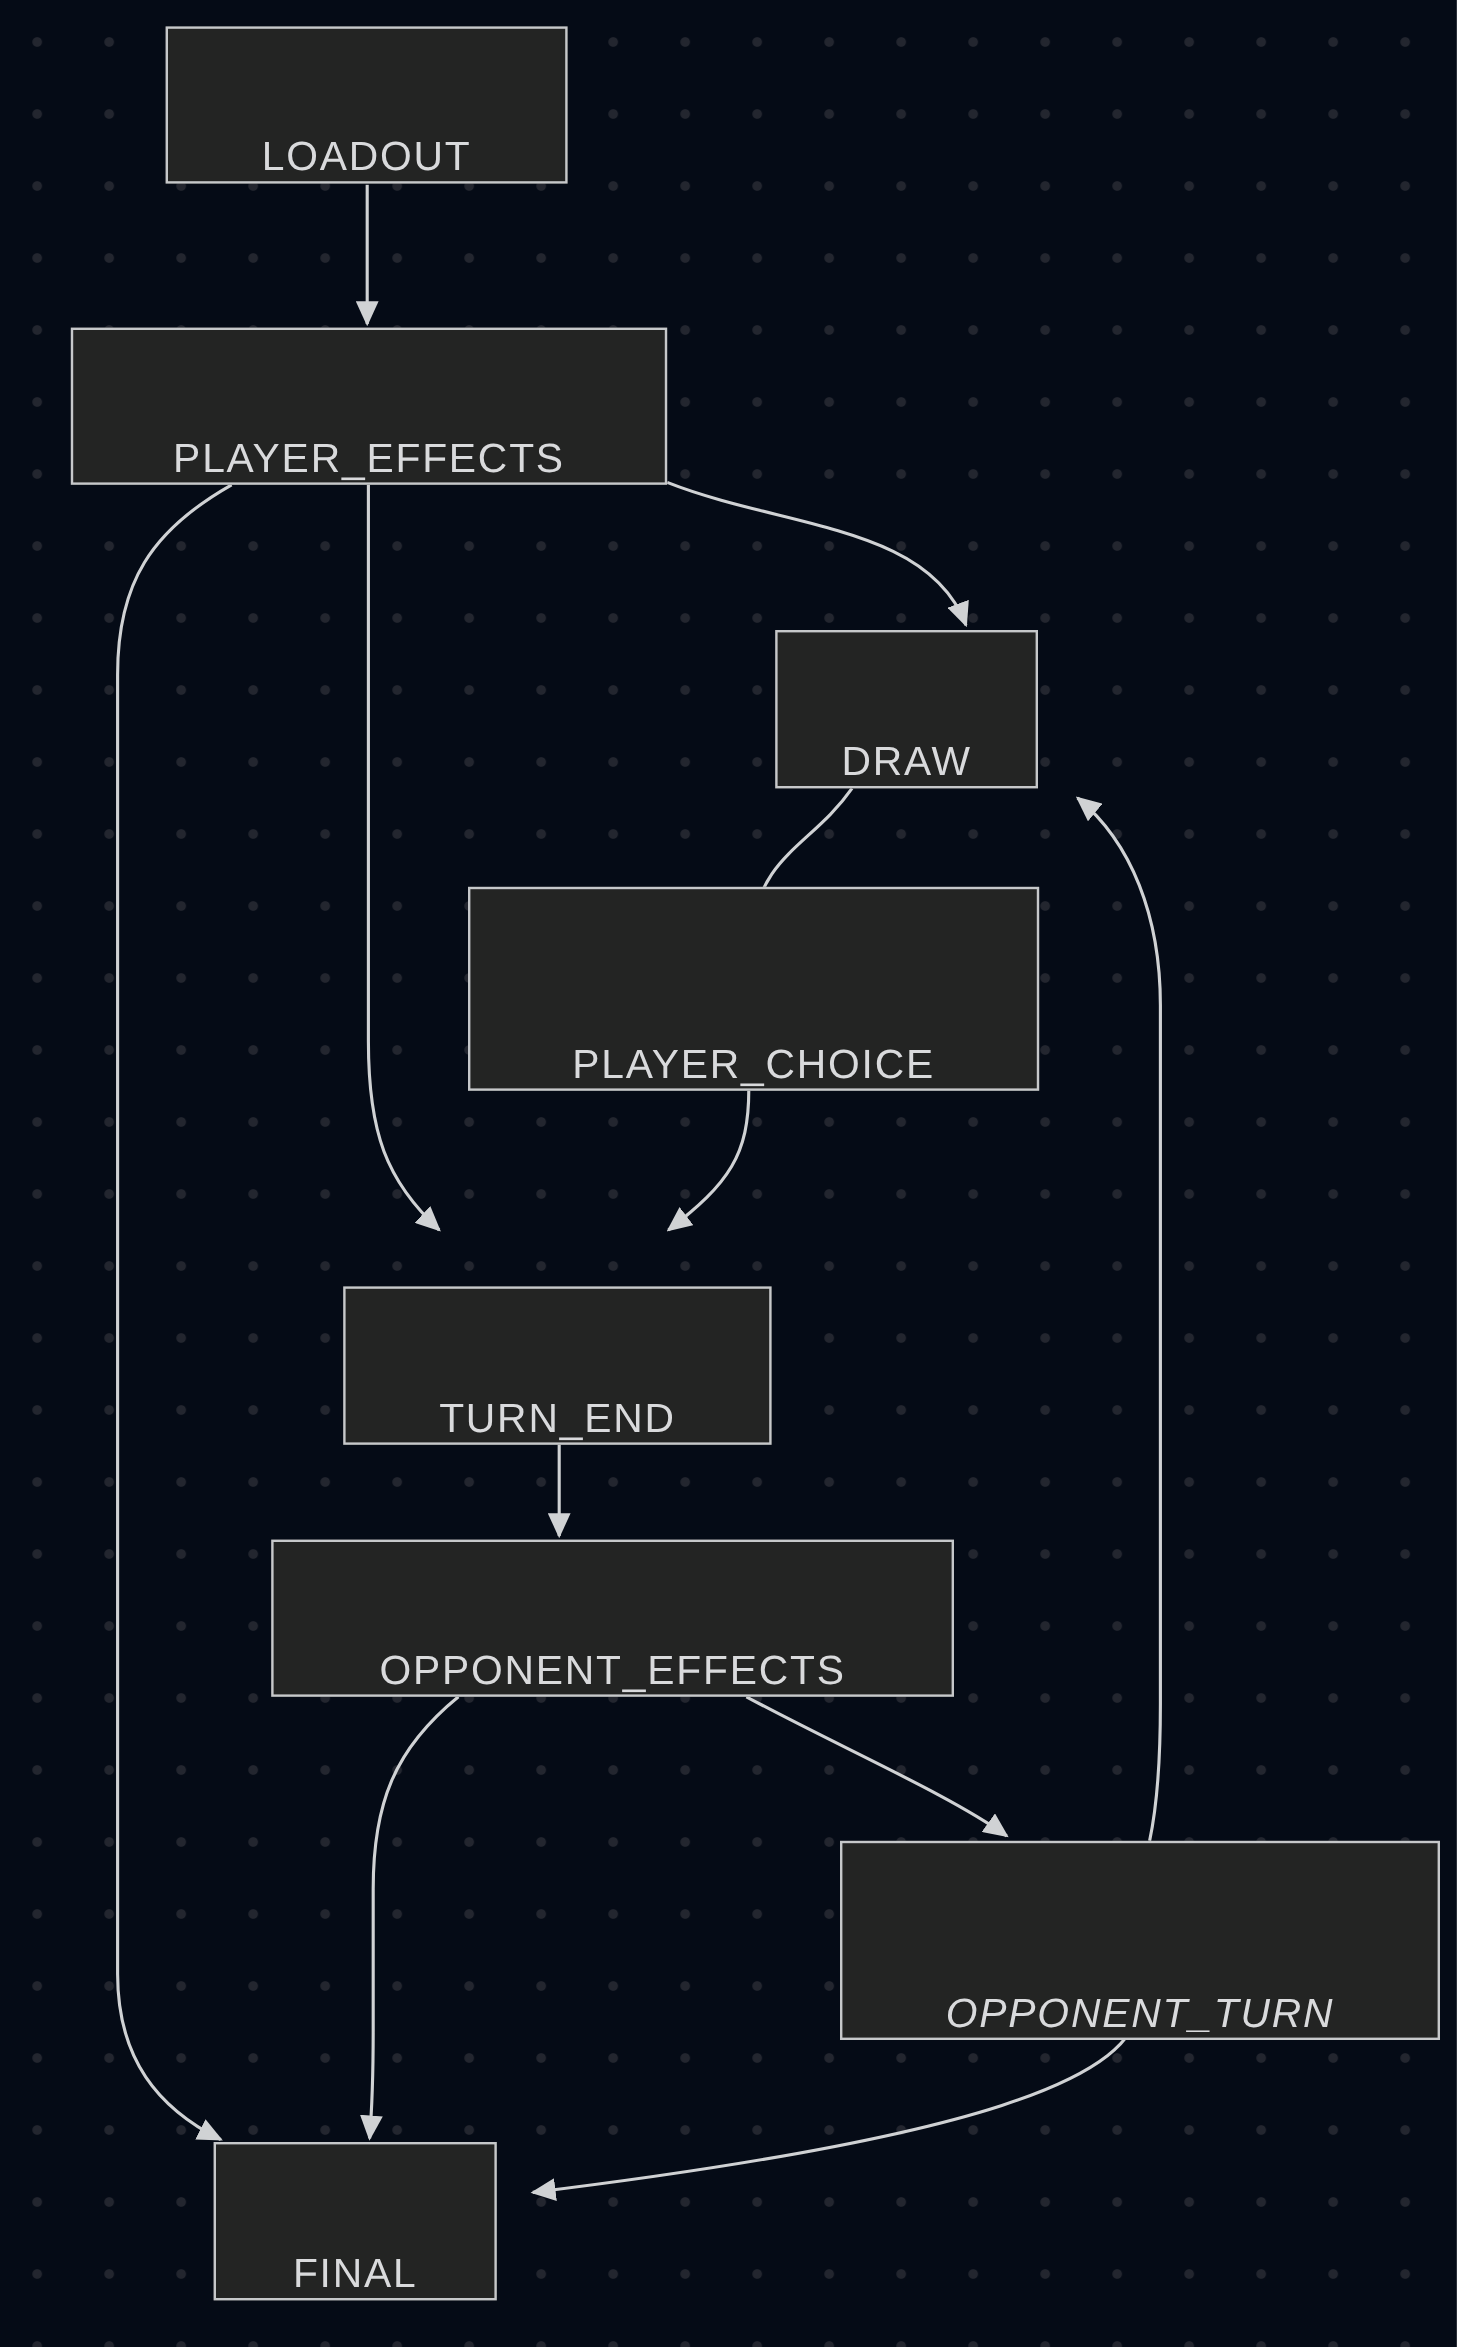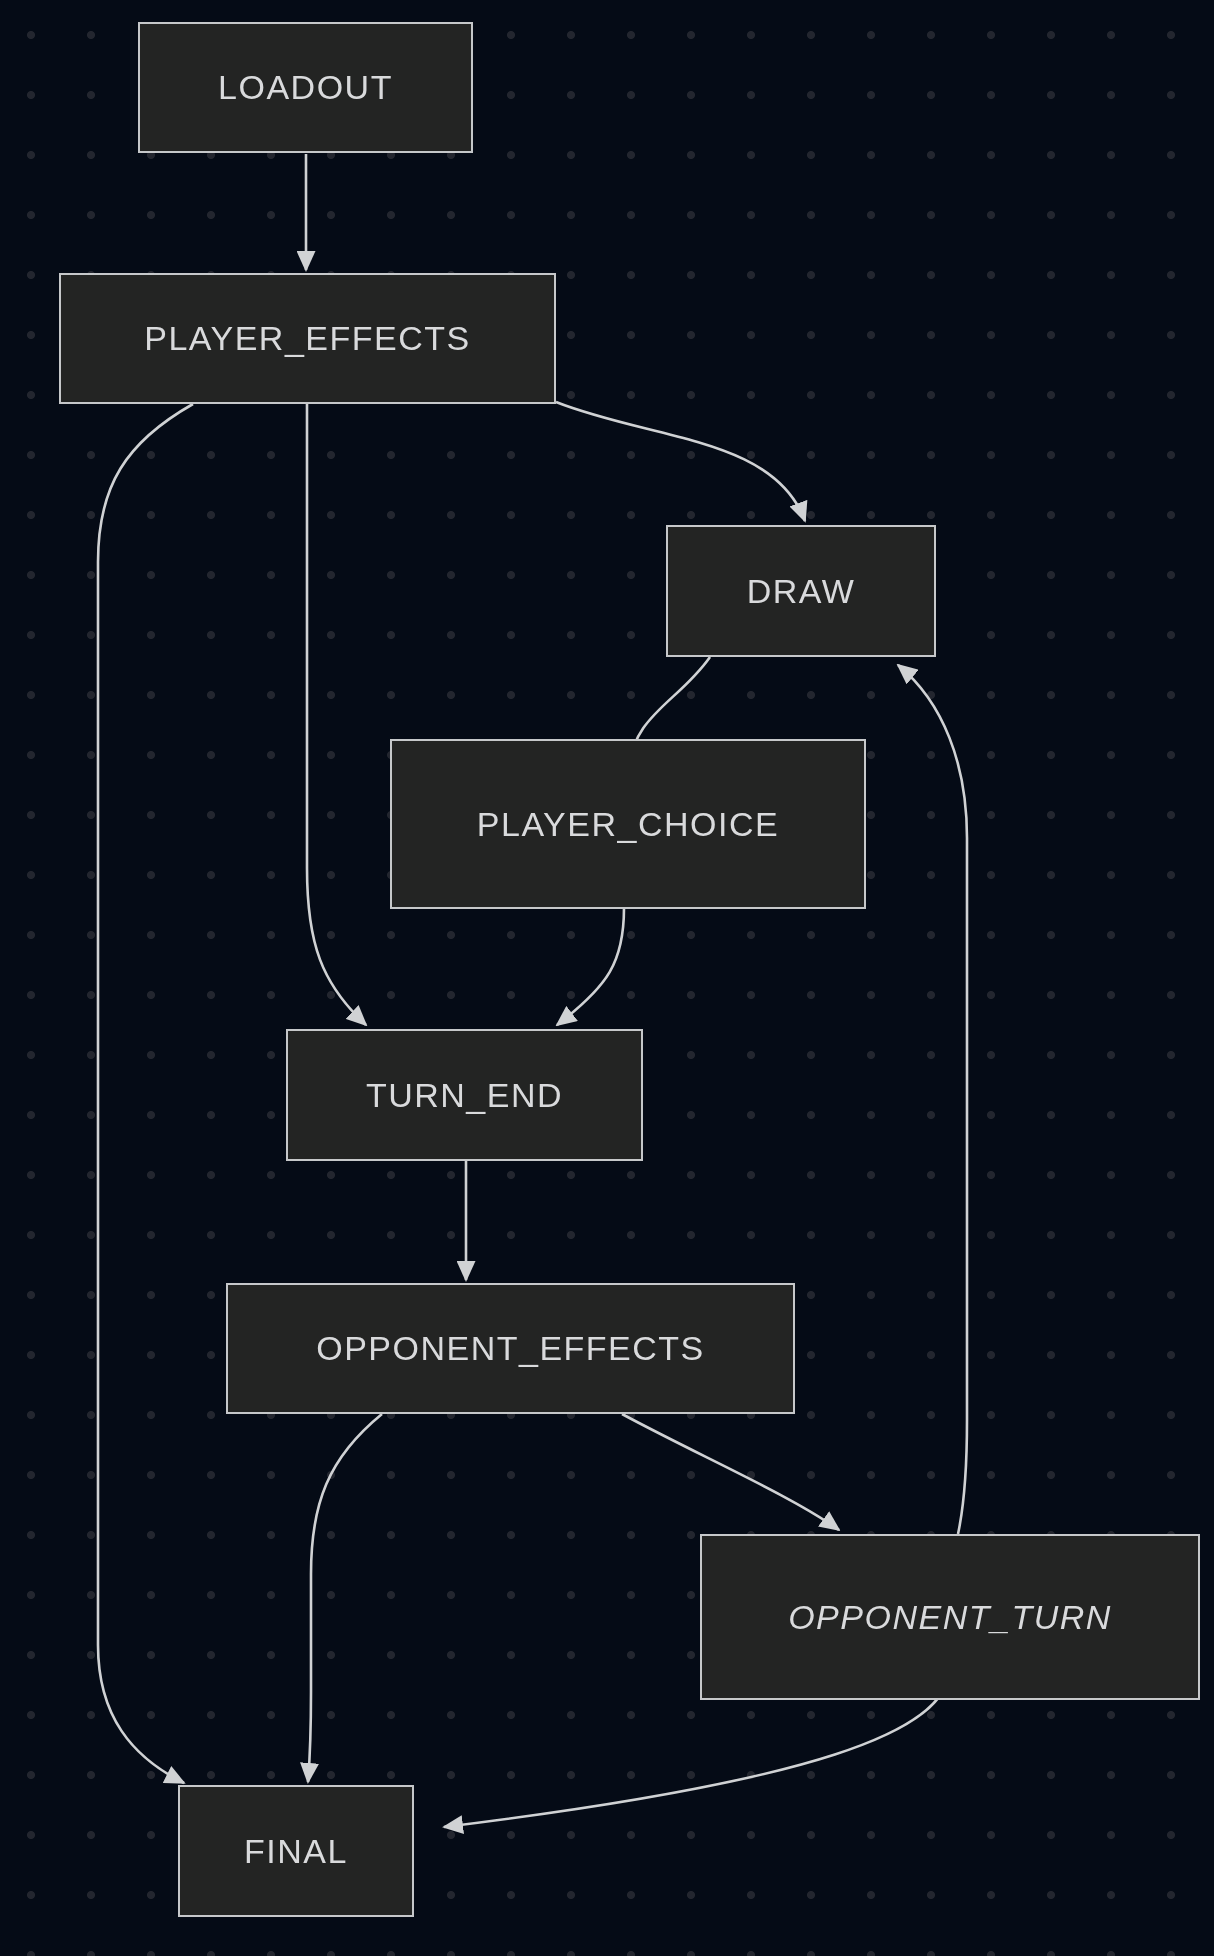--- a/index.html
+++ b/index.html
@@ -33,21 +33,21 @@
     fill: none;
     stroke: var(--edge, #d0d2d4);
     stroke-width: 2.6px;
   }
   .node {
     position: absolute;
     box-sizing: border-box;
     background: var(--nodefill, #232423);
     border: 2.5px solid var(--nodeborder, #c6c8ca);
     display: flex;
-    align-items: center;
+    align-items: flex-end;
     justify-content: center;
   }
   .node .label {
     color: var(--nodetext, #d9dadc);
     font-size: 34px;
     letter-spacing: 1.5px;
     white-space: nowrap;
     user-select: none;
   }
 </style>
@@ -75,27 +75,27 @@
         <path class="edge" d="M949,1667 C952,1732 810,1782 444,1827" marker-end="url(#arrowhead)"></path>
       </g>
   </svg>
   <div id="nodes">
       <div class="node" style="left: 138px; top: 22px; width: 335px; height: 131px;">
         <span class="label">LOADOUT</span>
       </div>
       <div class="node" style="left: 59px; top: 273px; width: 497px; height: 131px;">
         <span class="label">PLAYER_EFFECTS</span>
       </div>
-      <div class="node" style="left: 666px; top: 525px; width: 270px; height: 132px;">
+      <div class="node" style="left: 646px; top: 525px; width: 219px; height: 132px;">
         <span class="label">DRAW</span>
       </div>
       <div class="node" style="left: 390px; top: 739px; width: 476px; height: 170px;">
         <span class="label">PLAYER_CHOICE</span>
       </div>
-      <div class="node" style="left: 286px; top: 1029px; width: 357px; height: 132px;">
+      <div class="node" style="left: 286px; top: 1072px; width: 357px; height: 132px;">
         <span class="label">TURN_END</span>
       </div>
       <div class="node" style="left: 184px; top: 1283px; width: 569px; height: 131px; margin-left: 42px;">
         <span class="label">OPPONENT_EFFECTS</span>
       </div>
       <div class="node" style="left: 700px; top: 1534px; width: 500px; height: 166px; font-style: italic;">
         <span class="label">OPPONENT_TURN</span>
       </div>
       <div class="node" style="left: 178px; top: 1785px; width: 236px; height: 132px;">
         <span class="label">FINAL</span>

